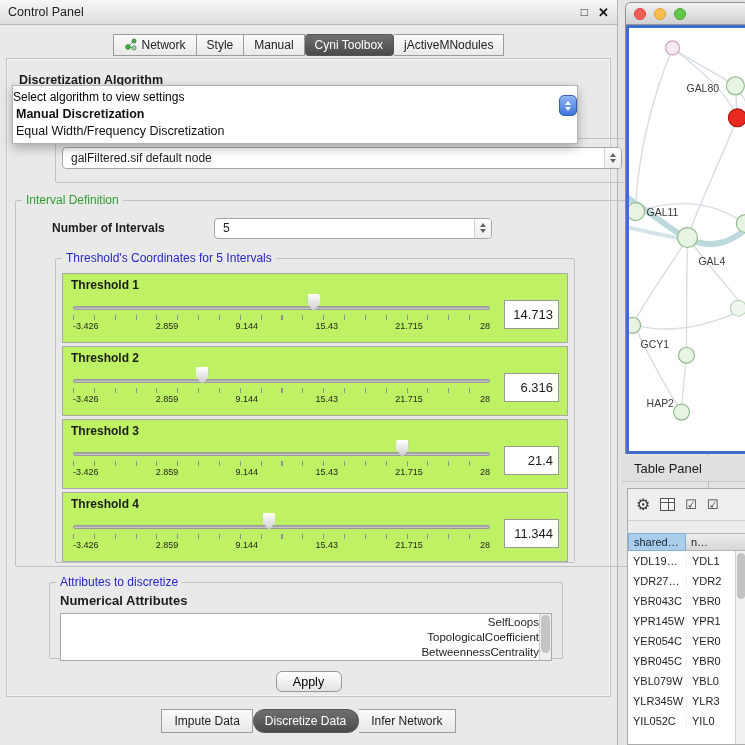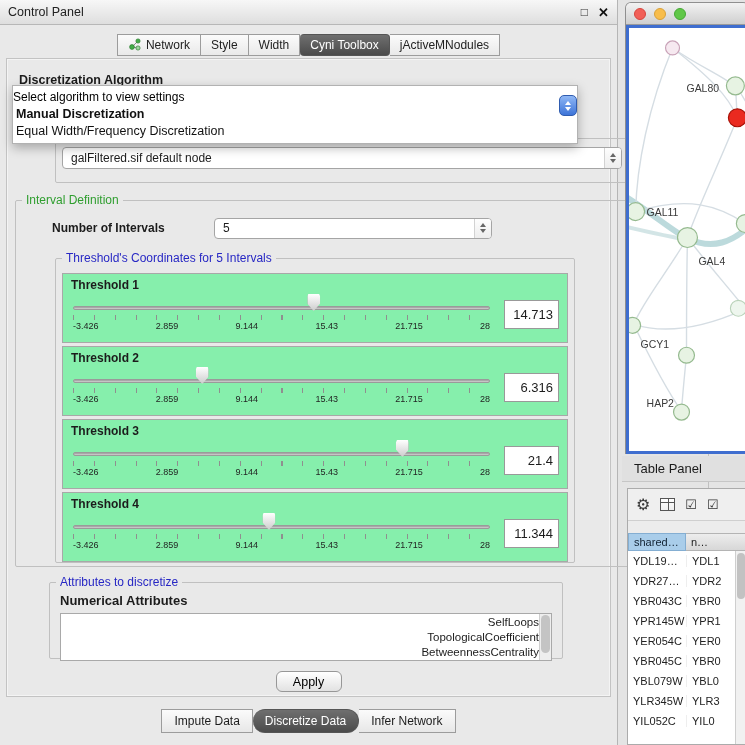--- a/index.html
+++ b/index.html
@@ -45,21 +45,21 @@
   .gray-stepper .arr-up { width:0;height:0;border-left:3px solid transparent;border-right:3px solid transparent;border-bottom:4px solid #666; }
   .gray-stepper .arr-down { width:0;height:0;border-left:3px solid transparent;border-right:3px solid transparent;border-top:4px solid #666; }
 
   .interval-fs { top:134px; left:8px; width:694px; height:374px; }
   .num-row { position:absolute; top:14px; left:36px; right:14px; display:flex; align-items:center; }
   .num-label { font-size:12px; font-weight:bold; }
   .num-combo { position:absolute; left:162px; width:278px; height:21px; }
 
   .thr-fs { top:44px; left:39px; width:520px; height:312px; }
   .thr-stack { position:absolute; top:8px; left:6px; right:6px; }
-  .thr-box { border:1px solid #a8a8a8; background:#86efac; height:70px; padding:4px 8px 0; margin-bottom:3px; }
+  .thr-box { border:1px solid #a8a8a8; background:#bef264; height:70px; padding:4px 8px 0; margin-bottom:3px; }
   .thr-label { font-size:12px; font-weight:bold; }
   .thr-row { display:flex; align-items:center; margin-top:1px; }
   .slider { position:relative; flex:1; height:42px; margin:0 14px 0 2px; }
   .track { position:absolute; left:0; right:0; top:13px; height:4px; background:#c9c9c9; border:1px solid #9a9a9a; border-radius:2px; box-shadow:inset 0 1px 1px rgba(0,0,0,.18); }
   .handle { position:absolute; top:1px; width:13px; height:17px; background:linear-gradient(#ffffff,#cccccc); clip-path:polygon(8% 0,92% 0,100% 14%,100% 56%,50% 100%,0 56%,0 14%); filter:drop-shadow(0 0 1px #777); transform:translateX(-50%); }
   .ticks { position:absolute; top:22px; left:0; right:0; height:5px; background:repeating-linear-gradient(90deg,#8f8f8f 0 1px,transparent 1px 5%); }
   .scale { position:absolute; top:28px; left:0; right:0; display:flex; justify-content:space-between; font-size:9px; color:#1f1f1f; }
   .thr-value { width:55px; height:29px; background:#fff; border:1px solid #999; font-size:13px; display:flex; align-items:center; justify-content:flex-end; padding-right:5px; }
 
   .attrs-fs { top:516px; left:42px; width:514px; height:84px; }
@@ -131,21 +131,21 @@
         <circle cx="4" cy="9" r="2.4" fill="#43ad47" stroke="#2c7c30" stroke-width="0.7"></circle>
         <circle cx="10" cy="3" r="2.1" fill="#43ad47" stroke="#2c7c30" stroke-width="0.7"></circle>
         <circle cx="10" cy="10" r="2.1" fill="#9ed79f" stroke="#2c7c30" stroke-width="0.7"></circle>
       </svg>
       <span>Network</span>
     </div>
     <div class="tab">
         <span>Style</span>
       </div>
     <div class="tab">
-        <span>Width</span>
+        <span>Manual</span>
       </div>
     <div class="tab selected">
         <span>Cyni Toolbox</span>
       </div>
     <div class="tab">
         <span>jActiveMNodules</span>
       </div>
   </div>
 
   <div class="cp-content">

